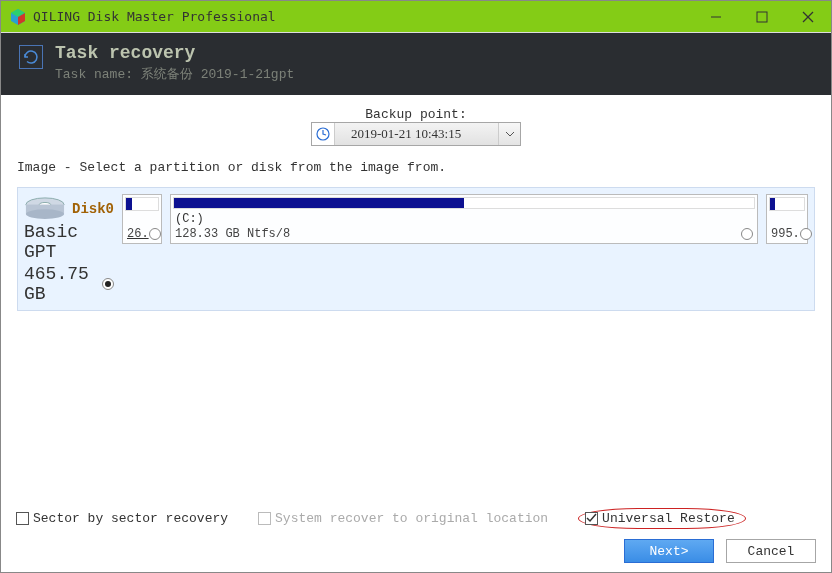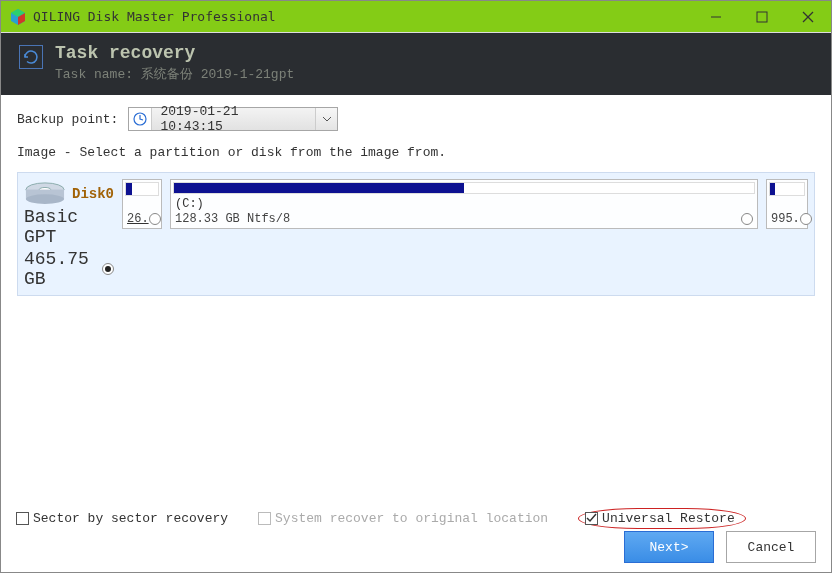--- a/index.html
+++ b/index.html
@@ -50,39 +50,39 @@
     font-weight: bold;
     color: #bcc4af;
     font-family: "Courier New", "SimSun", monospace;
   }
   .header-dark .sub {
     font-size: 13px;
     color: #7c8178;
     font-family: "Courier New", "SimSun", monospace;
   }
   .content { padding: 12px 16px 0 16px; }
-  .row { display: flex; align-items: center; gap: 10px; margin-bottom: 14px; }
+  .row { display: flex; align-items: center; gap: 0; margin-bottom: 14px; flex-direction: column; }
   .label { color: #333; font-family: "Courier New", "SimSun", monospace; }
   .combo {
     border: 1px solid #a6a6a6;
     background: #fff;
     display: flex; align-items: center;
     height: 24px;
     width: 210px;
     position: relative;
   }
   .combo .clock {
     width: 22px; display:flex; align-items:center; justify-content:center;
     color:#2a6dd4;
   }
   .combo .val {
     flex:1;
     background: linear-gradient(#f3f3f3,#e2e2e2);
-    padding: 0 8px;
-    font-family: Liberation Mono, monospace;
+    padding: 0 16px;
+    font-family: Liberation Serif, serif;
     height: 100%;
     display:flex; align-items:center;
     border-left: 1px solid #ccc;
   }
   .combo .arrow {
     width: 22px; height: 100%;
     display:flex; align-items:center; justify-content:center;
     border-left: 1px solid #ccc;
     background: linear-gradient(#f7f7f7,#e4e4e4);
   }
@@ -146,21 +146,21 @@
   .opt.disabled .chk { border-color:#bbb; }
   .highlight {
     border:1px solid #c22; border-radius:50%/70%; padding:2px 10px 2px 6px;
     display:flex; align-items:center; gap:4px;
   }
   .footer {
     position:absolute; bottom:10px; right:16px;
     display:flex; gap:12px;
   }
   .btn {
-    min-width: 90px; height: 32px;
+    min-width: 90px; height: 24px;
     border:1px solid #2a6dd4;
     display:flex; align-items:center; justify-content:center;
     font-family:"Courier New","SimSun",monospace;
     cursor:default;
   }
   .btn.primary { background: linear-gradient(#5fa9f2,#3a8de6); color:#fff; }
   .btn.secondary { background:#fff; color:#333; border-color:#a6a6a6; }
 </style>
 </head>
 <body>

